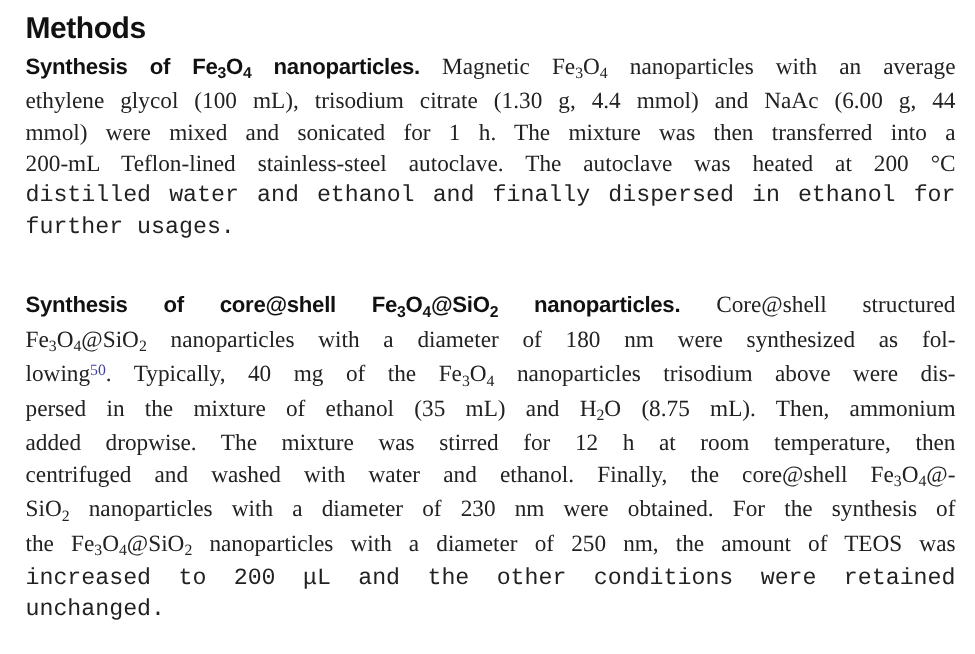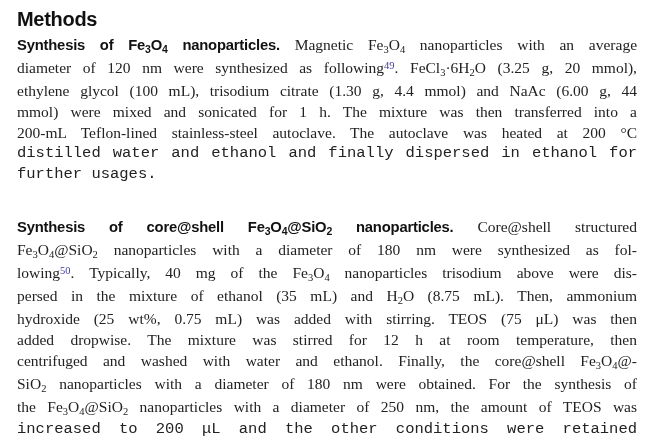--- a/index.html
+++ b/index.html
@@ -71,32 +71,30 @@
   }
 </style>
 </head>
 <body>
 
 <div class="page">
   <h1 class="section-title">Methods</h1>
 
   <div class="para">
       <div class="line"><span class="run-b">Synthesis of Fe</span><span class="run-bsub">3</span><span class="run-b">O</span><span class="run-bsub">4</span><span class="run-b"> nanoparticles. </span><span class="run-p">Magnetic Fe</span><span class="run-sub">3</span><span class="run-p">O</span><span class="run-sub">4</span><span class="run-p"> nanoparticles with an average</span></div>
-      <div class="line"><span class="run-p">diameter of 120 nm were synthesized as following</span><span class="run-ref">49</span><span class="run-p">. FeCl</span><span class="run-sub">3</span><span class="run-p">·6H</span><span class="run-sub">2</span><span class="run-p">O (3.25 g, 20 mmol),</span></div>
       <div class="line"><span class="run-p">ethylene glycol (100 mL), trisodium citrate (1.30 g, 4.4 mmol) and NaAc (6.00 g, 44</span></div>
       <div class="line"><span class="run-p">mmol) were mixed and sonicated for 1 h. The mixture was then transferred into a</span></div>
       <div class="line"><span class="run-p">200-mL Teflon-lined stainless-steel autoclave. The autoclave was heated at 200 °C</span></div>
       <div class="line last"><span class="run-p">distilled water and ethanol and finally dispersed in ethanol for further usages.</span></div>
     </div>
 
   <div class="para para-gap">
       <div class="line"><span class="run-b">Synthesis of core@shell Fe</span><span class="run-bsub">3</span><span class="run-b">O</span><span class="run-bsub">4</span><span class="run-b">@SiO</span><span class="run-bsub">2</span><span class="run-b"> nanoparticles. </span><span class="run-p">Core@shell structured</span></div>
       <div class="line"><span class="run-p">Fe</span><span class="run-sub">3</span><span class="run-p">O</span><span class="run-sub">4</span><span class="run-p">@SiO</span><span class="run-sub">2</span><span class="run-p"> nanoparticles with a diameter of 180 nm were synthesized as fol-</span></div>
       <div class="line"><span class="run-p">lowing</span><span class="run-ref">50</span><span class="run-p">. Typically, 40 mg of the Fe</span><span class="run-sub">3</span><span class="run-p">O</span><span class="run-sub">4</span><span class="run-p"> nanoparticles trisodium above were dis-</span></div>
       <div class="line"><span class="run-p">persed in the mixture of ethanol (35 mL) and H</span><span class="run-sub">2</span><span class="run-p">O (8.75 mL). Then, ammonium</span></div>
-      <div class="line"><span class="run-p">hydroxide (25 wt%, 0.75 mL) was added with stirring. TEOS (75 μL) was then</span></div>
       <div class="line"><span class="run-p">added dropwise. The mixture was stirred for 12 h at room temperature, then</span></div>
       <div class="line"><span class="run-p">centrifuged and washed with water and ethanol. Finally, the core@shell Fe</span><span class="run-sub">3</span><span class="run-p">O</span><span class="run-sub">4</span><span class="run-p">@-</span></div>
-      <div class="line"><span class="run-p">SiO</span><span class="run-sub">2</span><span class="run-p"> nanoparticles with a diameter of 180 nm were obtained. For the synthesis of</span></div>
+      <div class="line"><span class="run-p">SiO</span><span class="run-sub">2</span><span class="run-p"> nanoparticles with a diameter of 230 nm were obtained. For the synthesis of</span></div>
       <div class="line"><span class="run-p">the Fe</span><span class="run-sub">3</span><span class="run-p">O</span><span class="run-sub">4</span><span class="run-p">@SiO</span><span class="run-sub">2</span><span class="run-p"> nanoparticles with a diameter of 250 nm, the amount of TEOS was</span></div>
       <div class="line last"><span class="run-p">increased to 200 μL and the other conditions were retained unchanged.</span></div>
     </div>
 </div>
 
 </body></html>

